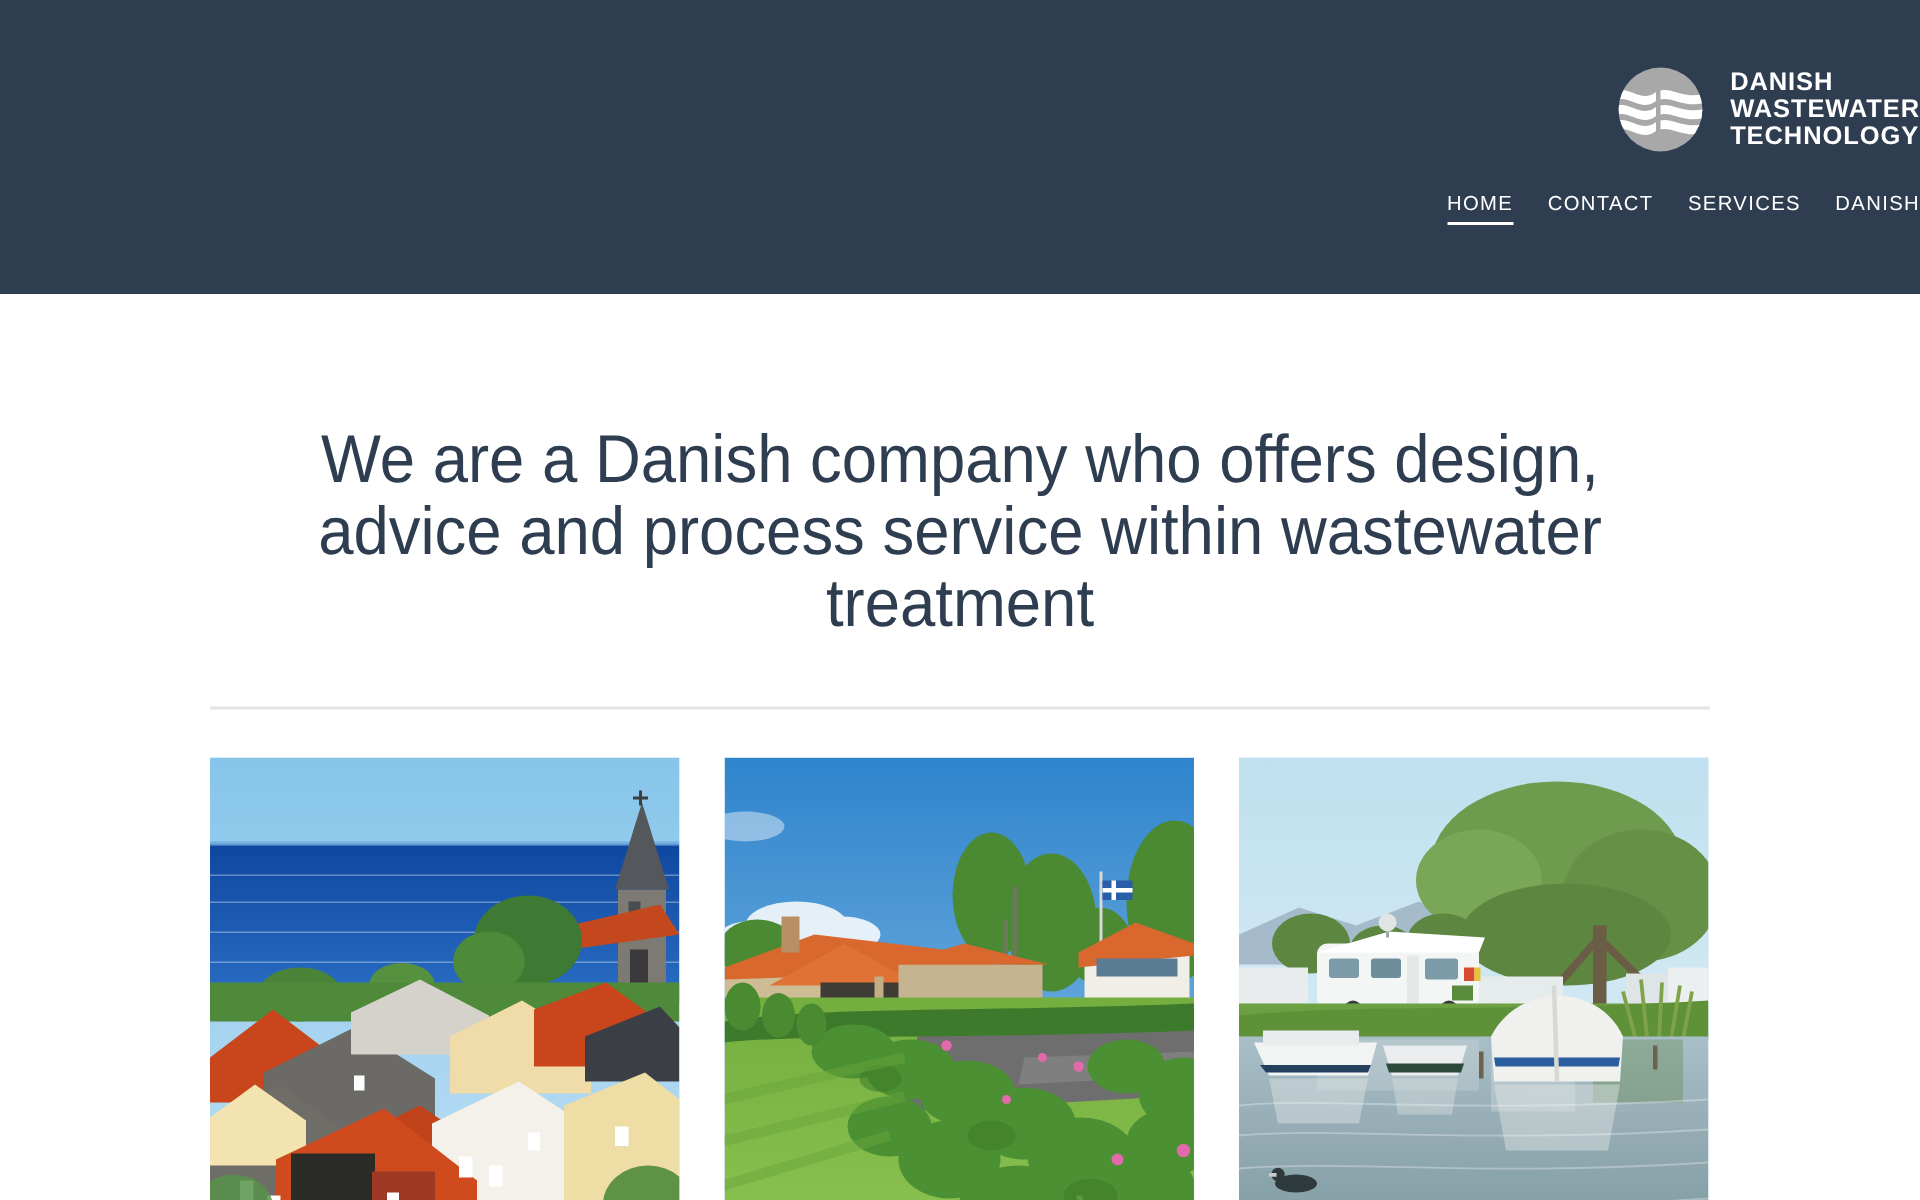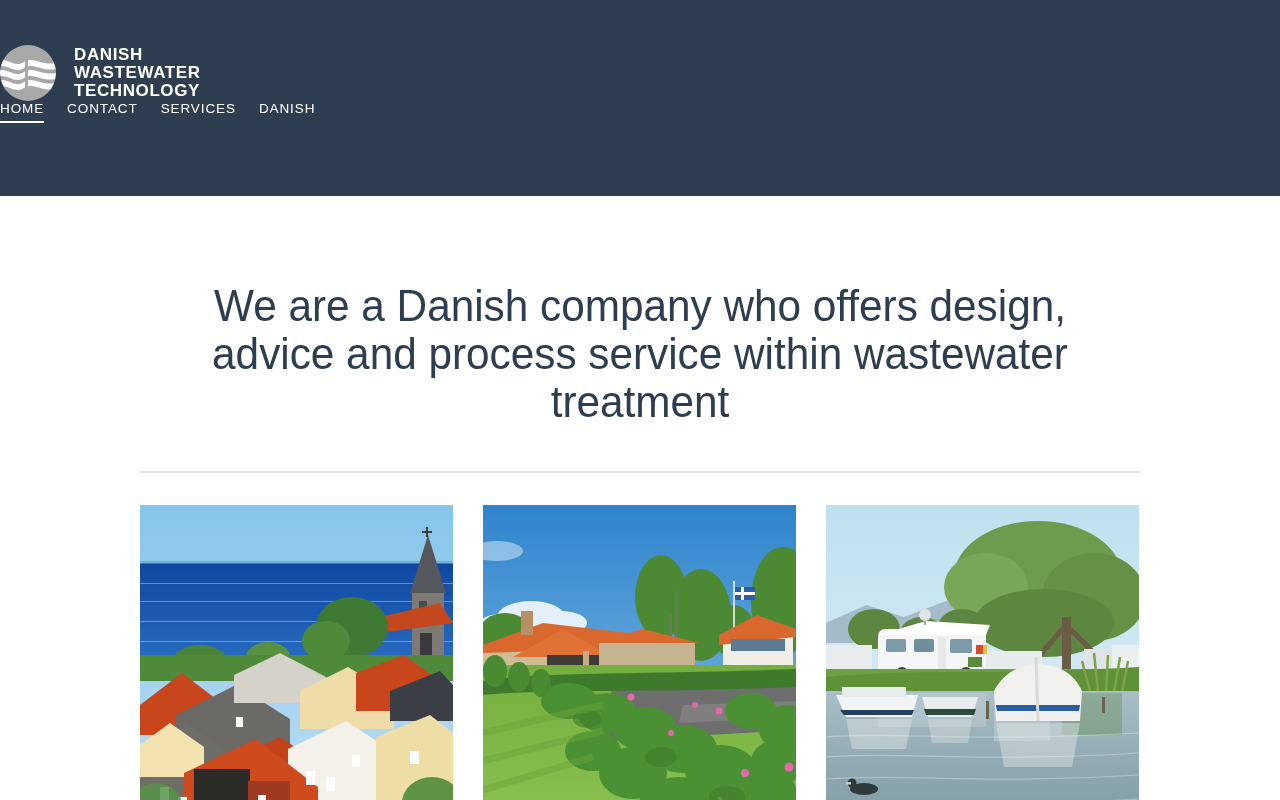--- a/index.html
+++ b/index.html
@@ -7,21 +7,21 @@
     width:1280px; height:800px;
     background:#ffffff;
     font-family:"Liberation Sans", sans-serif;
     overflow:hidden;
   }
 
   
   .site-header{
     width:1280px; height:196px;
     background:#2e3d50;
-    display:flex; flex-direction:column; align-items:flex-start;
+    display:flex; flex-direction:column; align-items:flex-end;
   }
   .brand{
     margin-top:45px;
     display:flex; align-items:center; gap:18px;
     cursor:pointer;
   }
   .brand-mark{
     width:56px; height:56px; border-radius:50%;
     background:#a8a8a8; position:relative; overflow:hidden;
     flex:0 0 auto;
@@ -29,20 +29,21 @@
   .brand-mark svg{ position:absolute; inset:0; }
   .brand-text{
     display:flex; flex-direction:column;
     color:#ffffff;
     font-size:17px; line-height:18px;
     letter-spacing:.6px; font-weight:700;
   }
   .brand-text span{ white-space:nowrap; }
 
   .main-nav{
+    margin-top:27px;
     display:flex; align-items:flex-start; gap:23px;
   }
   .nav-item{
     color:#ffffff;
     font-size:13.5px;
     letter-spacing:.9px;
     text-decoration:none;
     padding-bottom:5px;
     border-bottom:2px solid transparent;
     cursor:pointer;

